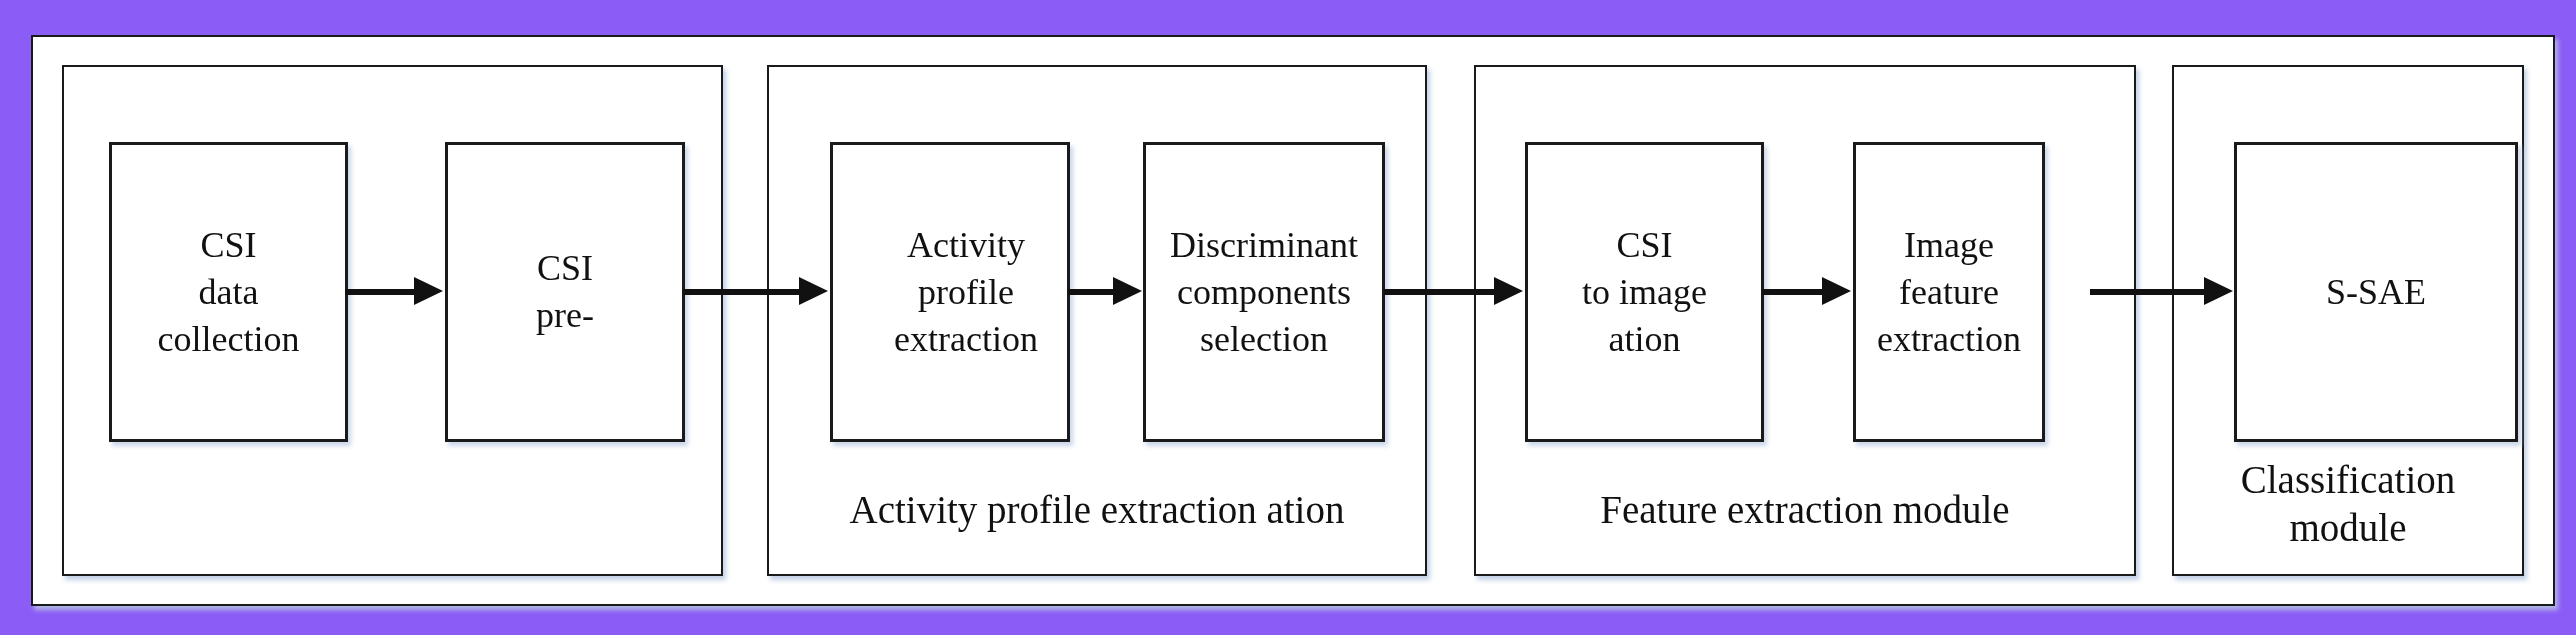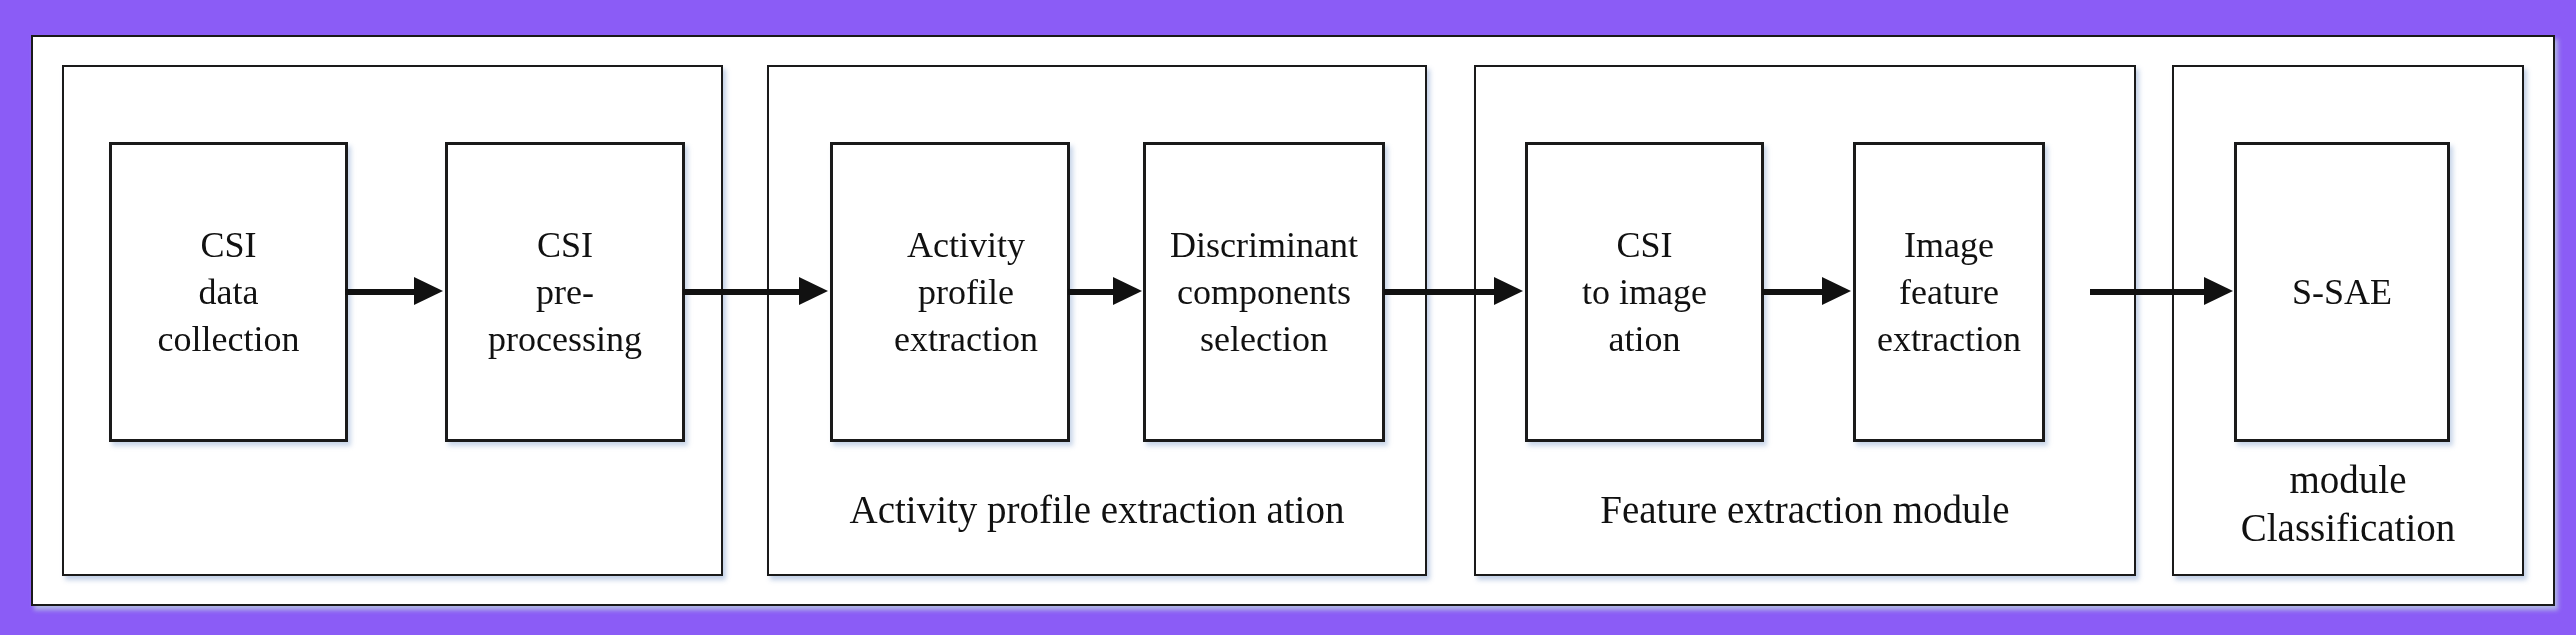--- a/index.html
+++ b/index.html
@@ -95,21 +95,20 @@
 
   <div class="module" style="left:62px;width:661px;">
     <div class="pbox" style="left:45px;width:239px;">
       <div class="tline">CSI</div>
       <div class="tline">data</div>
       <div class="tline">collection</div>
     </div>
     <div class="pbox" style="left:381px;width:240px;">
       <div class="tline">CSI</div>
       <div class="tline">pre-</div>
-      <div class="tline">processing</div>
     </div>
   </div>
 
   <div class="module" style="left:767px;width:660px;">
     <div class="pbox" style="left:61px;width:240px;padding-left:32px;">
       <div class="tline">Activity</div>
       <div class="tline">profile</div>
       <div class="tline">extraction</div>
     </div>
     <div class="pbox" style="left:374px;width:242px;">
@@ -132,26 +131,26 @@
       <div class="tline">Image</div>
       <div class="tline">feature</div>
       <div class="tline">extraction</div>
     </div>
     <div class="mlabel">
       <div>Feature extraction module</div>
     </div>
   </div>
 
   <div class="module" style="left:2172px;width:352px;">
-    <div class="pbox" style="left:60px;width:216px;justify-content:center;">
+    <div class="pbox" style="left:60px;width:284px;justify-content:center;">
       <div class="tline">S-SAE</div>
     </div>
     <div class="mlabel two-line">
+      <div>Classification</div>
       <div>module</div>
-      <div>Classification</div>
     </div>
   </div>
 
   <div class="arrow" style="left:345px;width:98px;">
     <div class="shaft"></div>
     <div class="head"></div>
   </div>
   <div class="arrow" style="left:683px;width:145px;">
     <div class="shaft"></div>
     <div class="head"></div>

